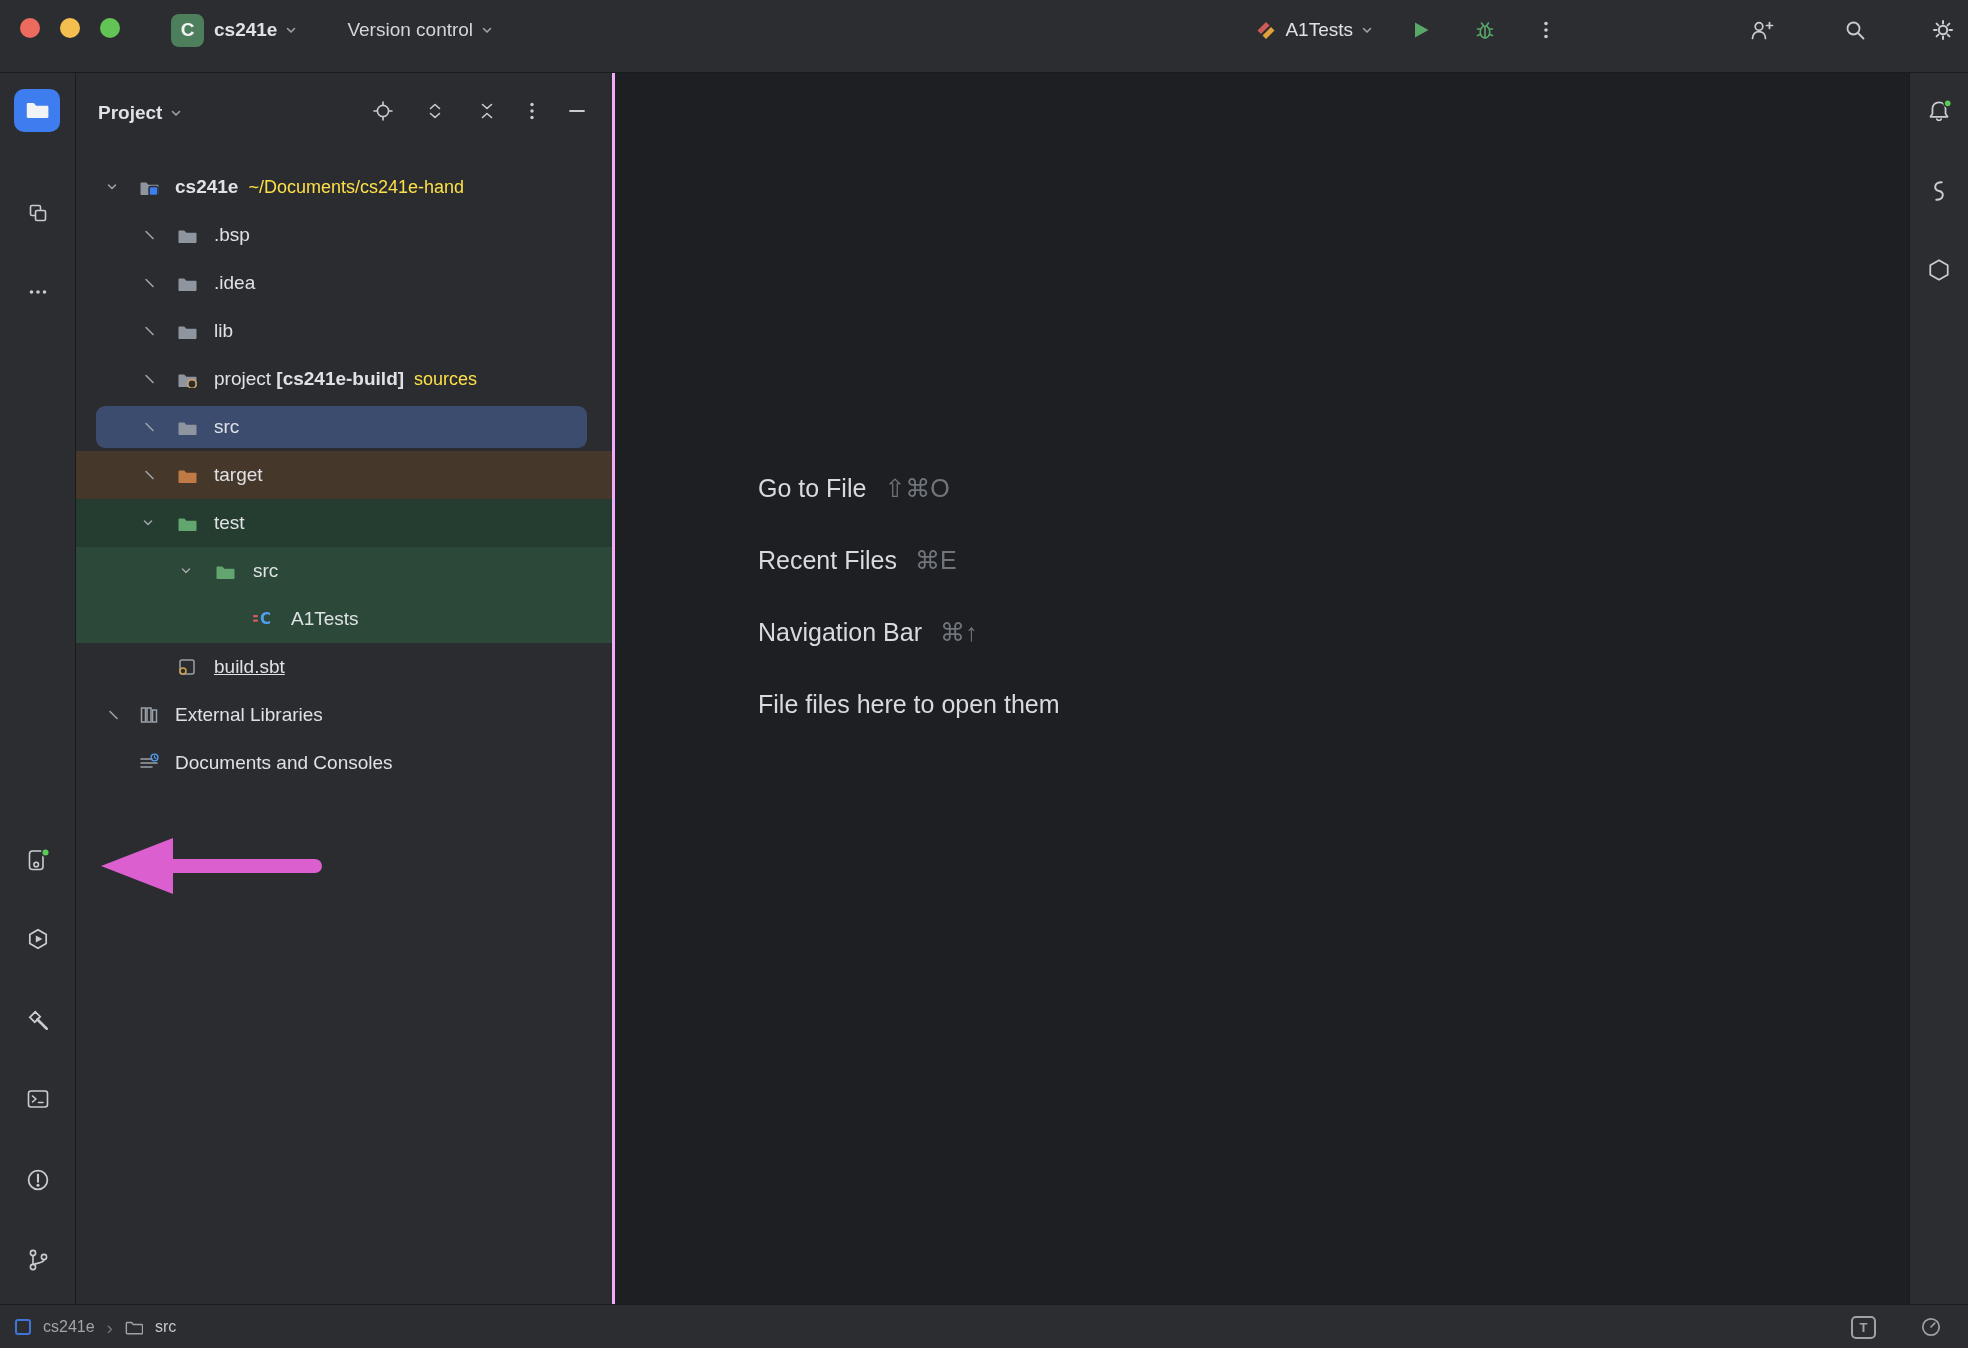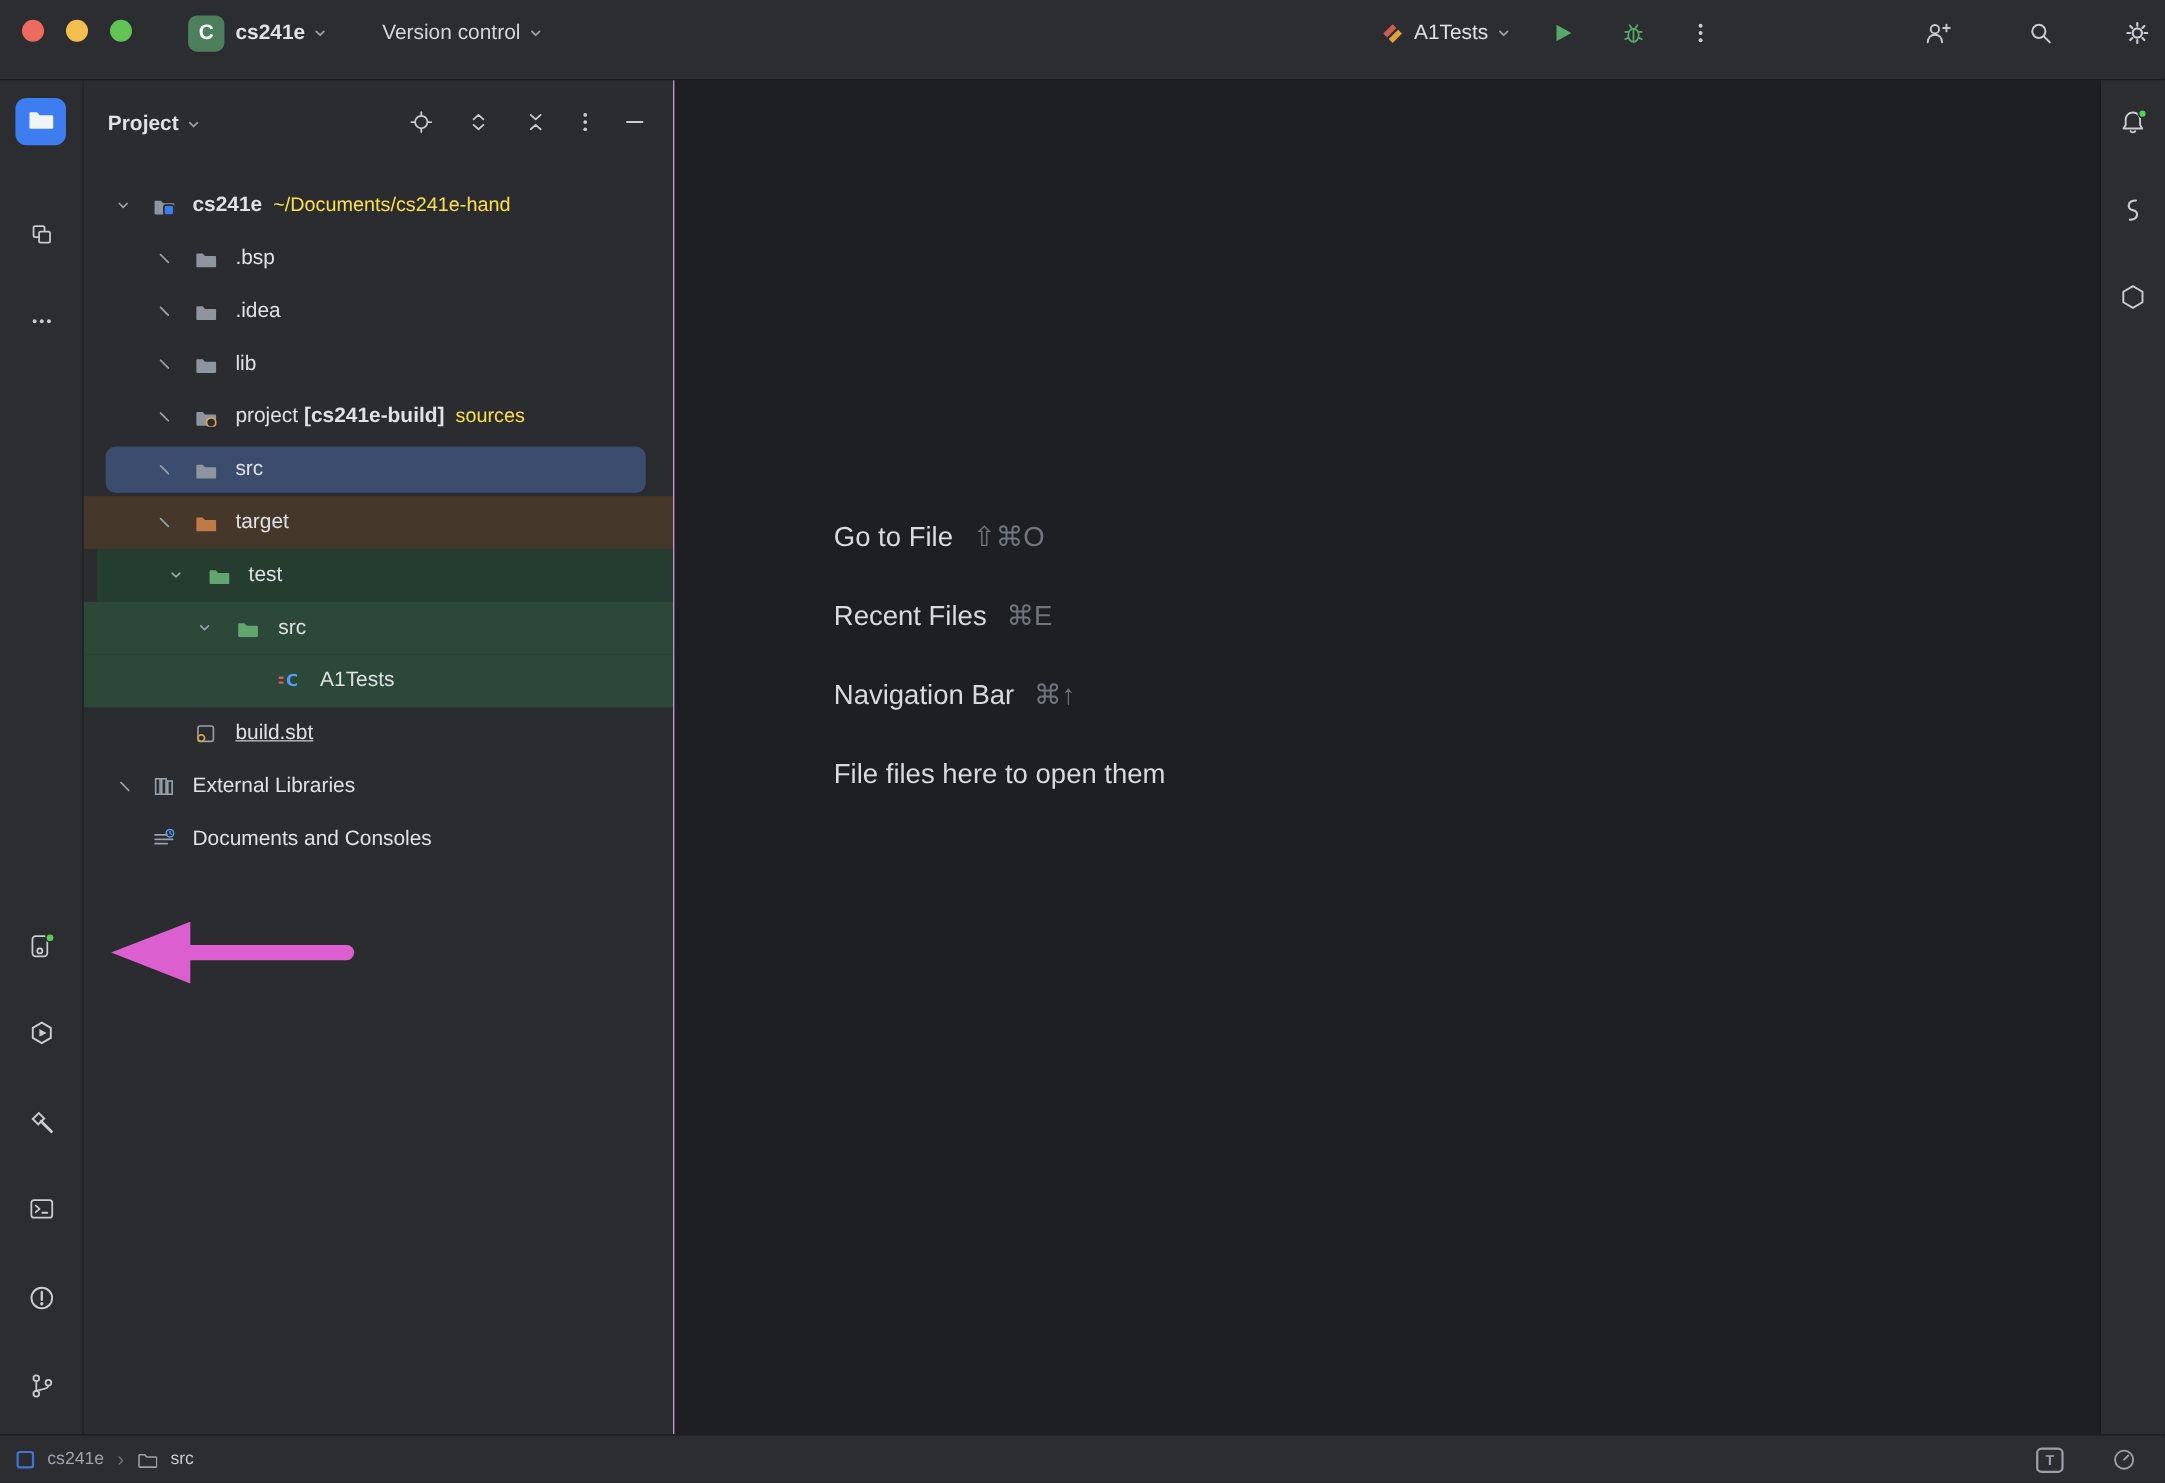--- a/index.html
+++ b/index.html
@@ -31,28 +31,28 @@
   #left-stripe{left:0;top:73px;width:75px;height:1231px;background:#2b2d31;border-right:1px solid #1a1b1e;}
   #stripe-project-btn{position:absolute;left:14px;top:16px;width:46px;height:43px;border-radius:10px;
     background:#3d7df0;display:flex;align-items:center;justify-content:center;}
   .stripe-ic{position:absolute;left:26px;width:24px;height:24px;display:flex;align-items:center;justify-content:center;}
 
   
   #right-stripe{right:0;top:73px;width:58px;height:1231px;background:#2b2d31;border-left:1px solid #1a1b1e;}
   .rstripe-ic{position:absolute;left:17px;width:24px;height:24px;display:flex;align-items:center;justify-content:center;}
 
   
-  #tree-panel{left:76px;top:73px;width:536px;height:1231px;background:#2a2c30;border-right:1px solid #f0abfc;overflow:hidden;}
+  #tree-panel{left:76px;top:73px;width:536px;height:1231px;background:#2a2c30;border-right:3px solid #f0abfc;overflow:hidden;}
   #panel-header{position:absolute;left:0;top:14px;width:100%;height:52px;display:flex;align-items:center;}
   #panel-title{margin-left:22px;font-size:19px;font-weight:600;color:#dfe1e5;}
   #panel-header-icons{position:absolute;right:24px;top:0;height:52px;display:flex;align-items:center;gap:30px;}
   #tree{position:absolute;left:0;top:90px;right:0;bottom:0;}
   .trow{position:relative;height:48px;}
   .trow.excluded{background:#46372b;}
-  .trow.test{background:#253c30;margin-left:12px;}
+  .trow.test{background:#253c30;}
   .trow.green{background:#2b4839;}
   .selbg{position:absolute;left:20px;right:25px;top:3px;bottom:3px;border-radius:9px;background:#3b4c6e;z-index:0;}
   .chev{position:absolute;top:50%;transform:translateY(-50%);width:14px;height:14px;display:flex;z-index:1;}
   .ticon{position:absolute;top:50%;transform:translateY(-50%);width:20px;height:20px;display:flex;align-items:center;justify-content:center;z-index:1;}
   .tlabel{position:absolute;top:50%;transform:translateY(-50%);white-space:nowrap;font-size:19px;color:#dfe1e5;z-index:1;}
   .tlabel b{font-weight:700;}
   .tlabel .hint{color:#fde047;margin-left:10px;font-size:18px;}
 
   
   #shortcuts{left:758px;top:452px;}

